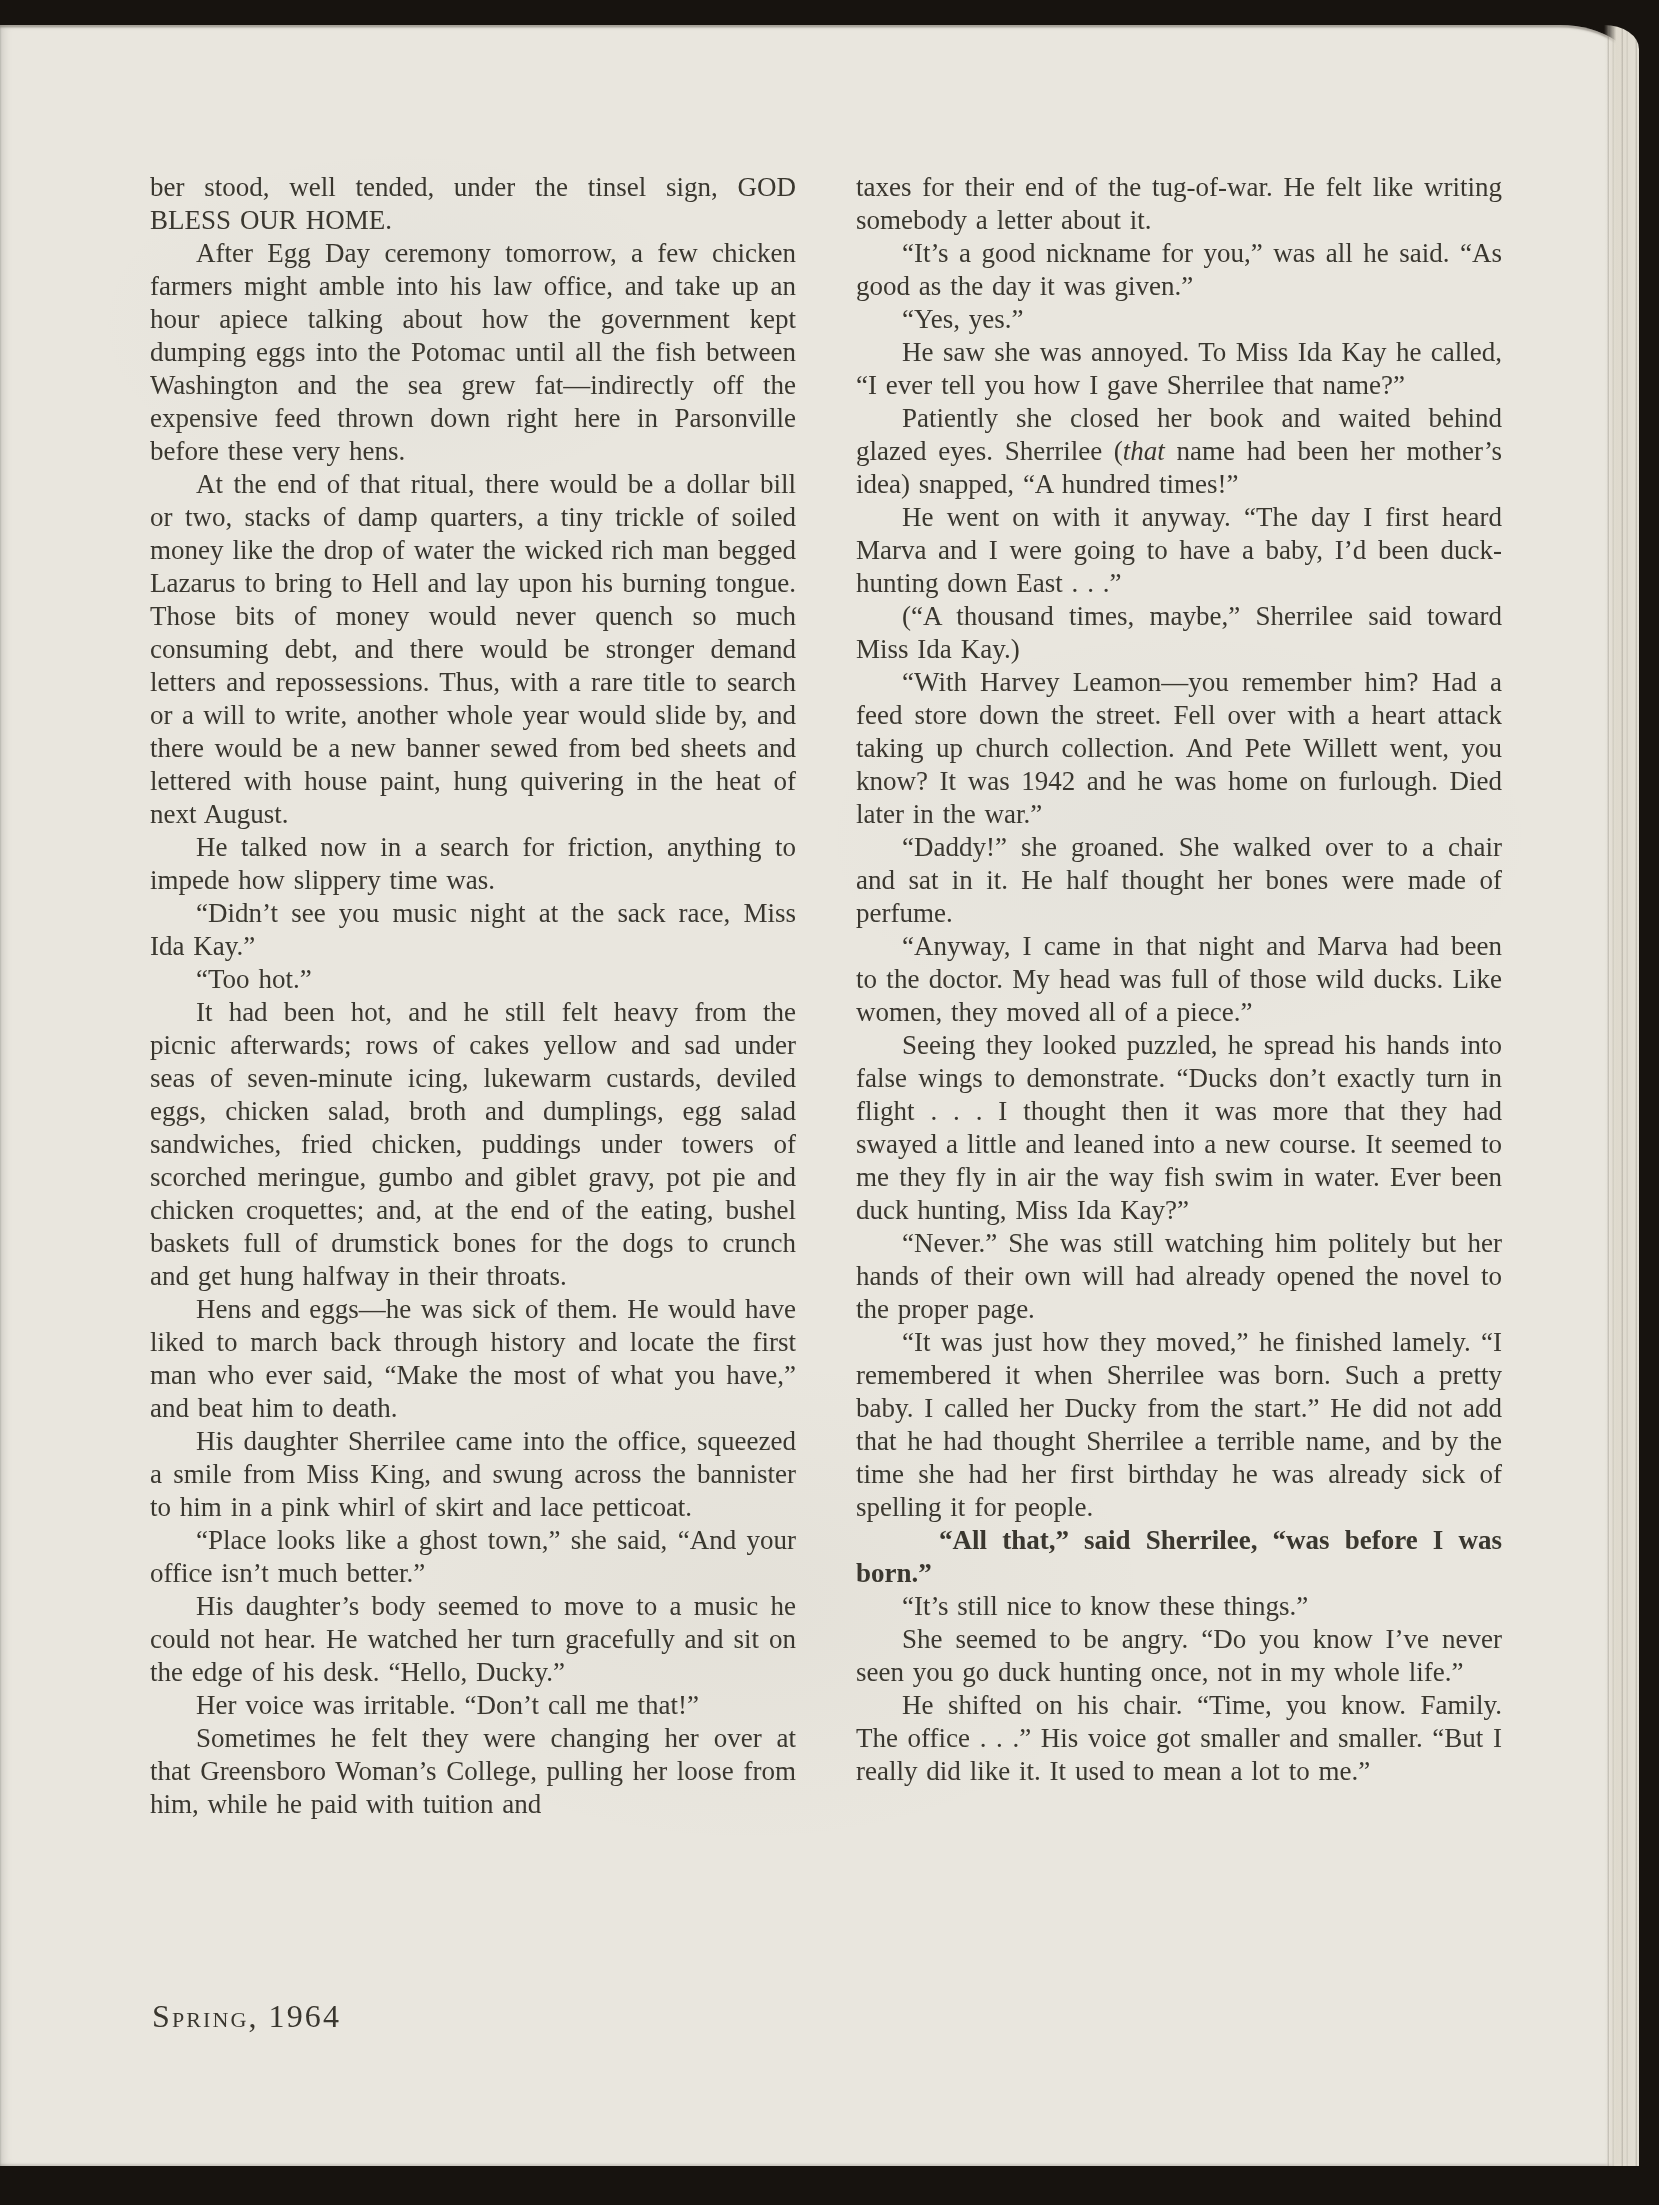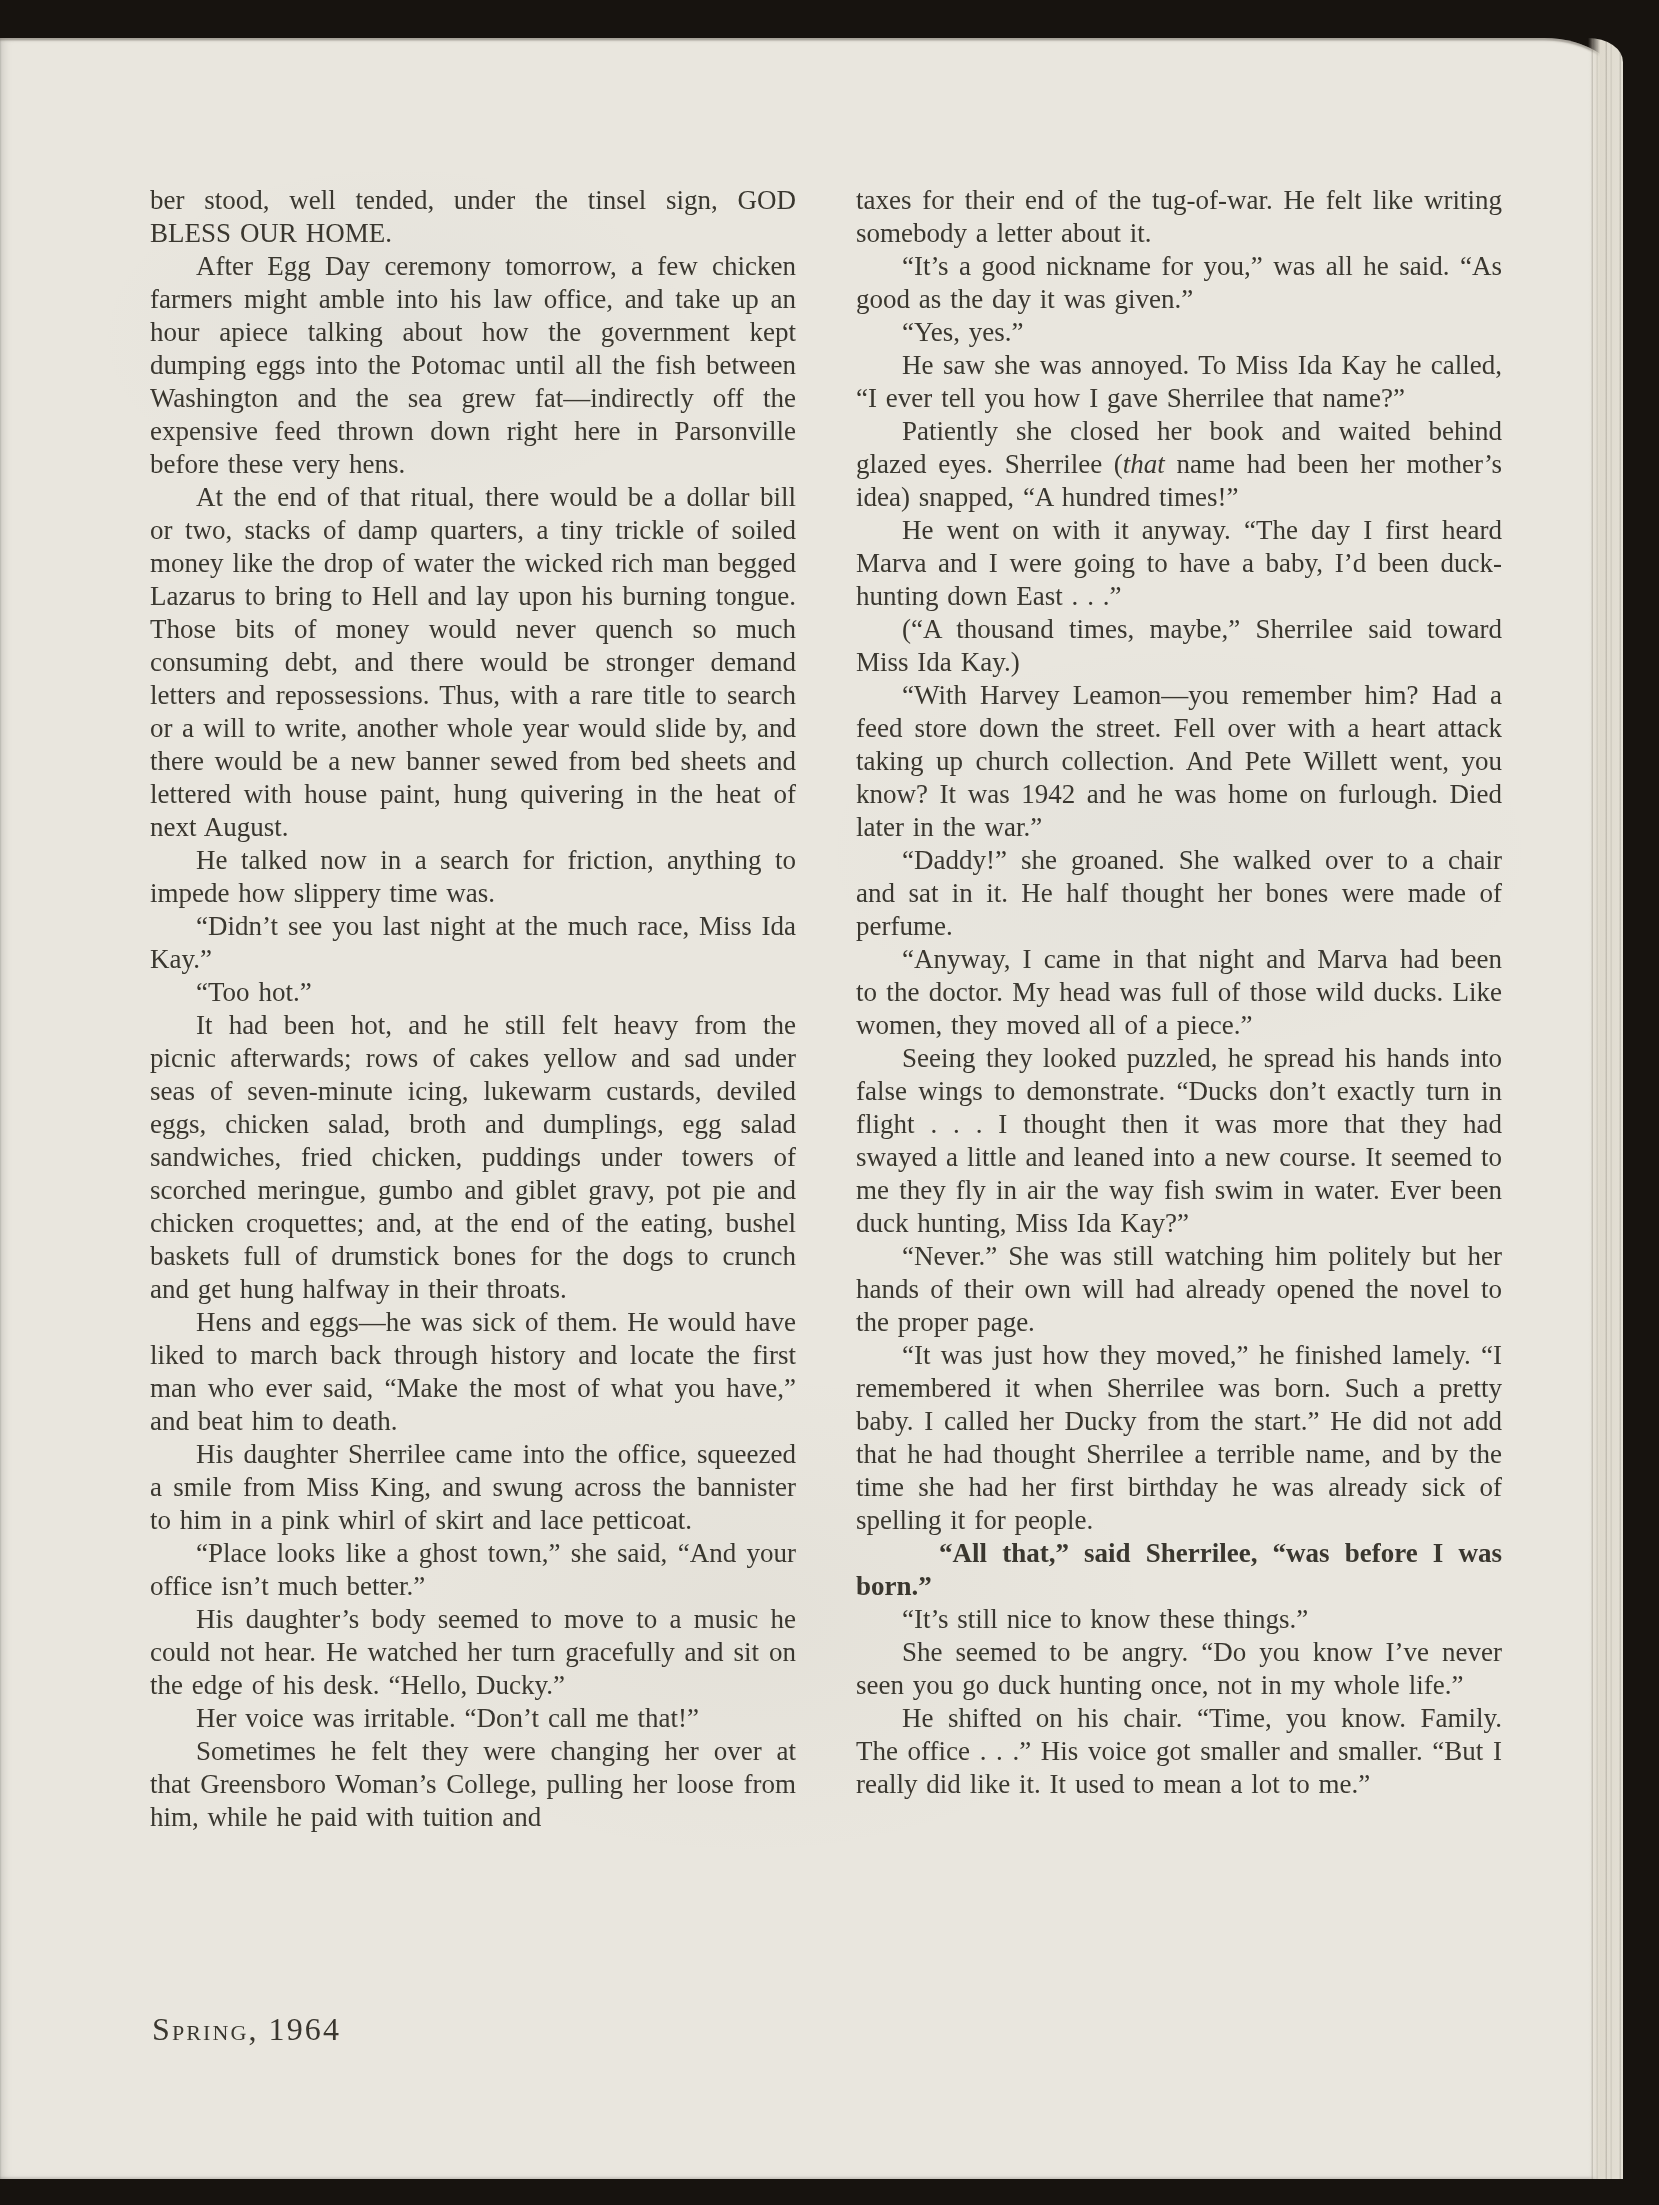--- a/index.html
+++ b/index.html
@@ -5,32 +5,33 @@
   html, body { margin: 0; padding: 0; }
   body {
     width: 1660px; height: 2205px;
     background: #17130f;
     position: relative;
     overflow: hidden;
     font-family: "Liberation Serif", "DejaVu Serif", serif;
   }
   .page {
     position: absolute;
-    left: 0; top: 38px;
+    left: 0; top: 25px;
     width: 1623px; height: 2141px;
     background:
       radial-gradient(432px 249px at 398px 299px, rgba(120,140,160,0.05), transparent 70%),
       radial-gradient(515px 299px at 1179px 813px, rgba(120,140,160,0.045), transparent 70%),
       radial-gradient(581px 349px at 747px 1577px, rgba(130,125,110,0.05), transparent 70%),
       #e9e6de;
     border-top-right-radius: 79px 54px;
     box-shadow:
       inset 0 2.5px 1.7px rgba(90,85,75,0.45),
       inset 5.8px 0 11.6px -5.8px rgba(0,0,0,0.22),
       inset 0 -1.7px 1.7px rgba(90,85,75,0.18);
+    padding-left: 16px;
   }
   .page-edges {
     position: absolute;
     top: 0; right: 0; bottom: 0;
     width: 35px;
     border-top-right-radius: 79px 54px;
     background:
       repeating-linear-gradient(90deg,
         rgba(150,145,132,0.0) 0px, rgba(150,145,132,0.0) 3.3px,
         rgba(130,125,114,0.55) 4.1px, rgba(150,145,132,0.0) 5px,
@@ -77,21 +78,21 @@
 </head>
 <body>
 
 <div class="page">
   <div class="page-edges"></div>
   <div class="col col-left">
       <p class="para no-indent">ber stood, well tended, under the tinsel sign, GOD BLESS OUR HOME.</p>
       <p class="para">After Egg Day ceremony tomorrow, a few chicken farmers might amble into his law office, and take up an hour apiece talking about how the government kept dumping eggs into the Potomac until all the fish between Washington and the sea grew fat—indirectly off the expensive feed thrown down right here in Parsonville before these very hens.</p>
       <p class="para">At the end of that ritual, there would be a dollar bill or two, stacks of damp quarters, a tiny trickle of soiled money like the drop of water the wicked rich man begged Lazarus to bring to Hell and lay upon his burning tongue. Those bits of money would never quench so much consuming debt, and there would be stronger demand letters and repossessions. Thus, with a rare title to search or a will to write, another whole year would slide by, and there would be a new banner sewed from bed sheets and lettered with house paint, hung quivering in the heat of next August.</p>
       <p class="para">He talked now in a search for friction, anything to impede how slippery time was.</p>
-      <p class="para">“Didn’t see you last night at the much race, Miss Ida Kay.”</p>
+      <p class="para">“Didn’t see you music night at the sack race, Miss Ida Kay.”</p>
       <p class="para">“Too hot.”</p>
       <p class="para">It had been hot, and he still felt heavy from the picnic afterwards; rows of cakes yellow and sad under seas of seven-minute icing, lukewarm custards, deviled eggs, chicken salad, broth and dumplings, egg salad sandwiches, fried chicken, puddings under towers of scorched meringue, gumbo and giblet gravy, pot pie and chicken croquettes; and, at the end of the eating, bushel baskets full of drumstick bones for the dogs to crunch and get hung halfway in their throats.</p>
       <p class="para">Hens and eggs—he was sick of them. He would have liked to march back through history and locate the first man who ever said, “Make the most of what you have,” and beat him to death.</p>
       <p class="para">His daughter Sherrilee came into the office, squeezed a smile from Miss King, and swung across the bannister to him in a pink whirl of skirt and lace petticoat.</p>
       <p class="para">“Place looks like a ghost town,” she said, “And your office isn’t much better.”</p>
       <p class="para">His daughter’s body seemed to move to a music he could not hear. He watched her turn gracefully and sit on the edge of his desk. “Hello, Ducky.”</p>
       <p class="para">Her voice was irritable. “Don’t call me that!”</p>
       <p class="para">Sometimes he felt they were changing her over at that Greensboro Woman’s College, pulling her loose from him, while he paid with tuition and</p>
     </div>
   <div class="col col-right">

